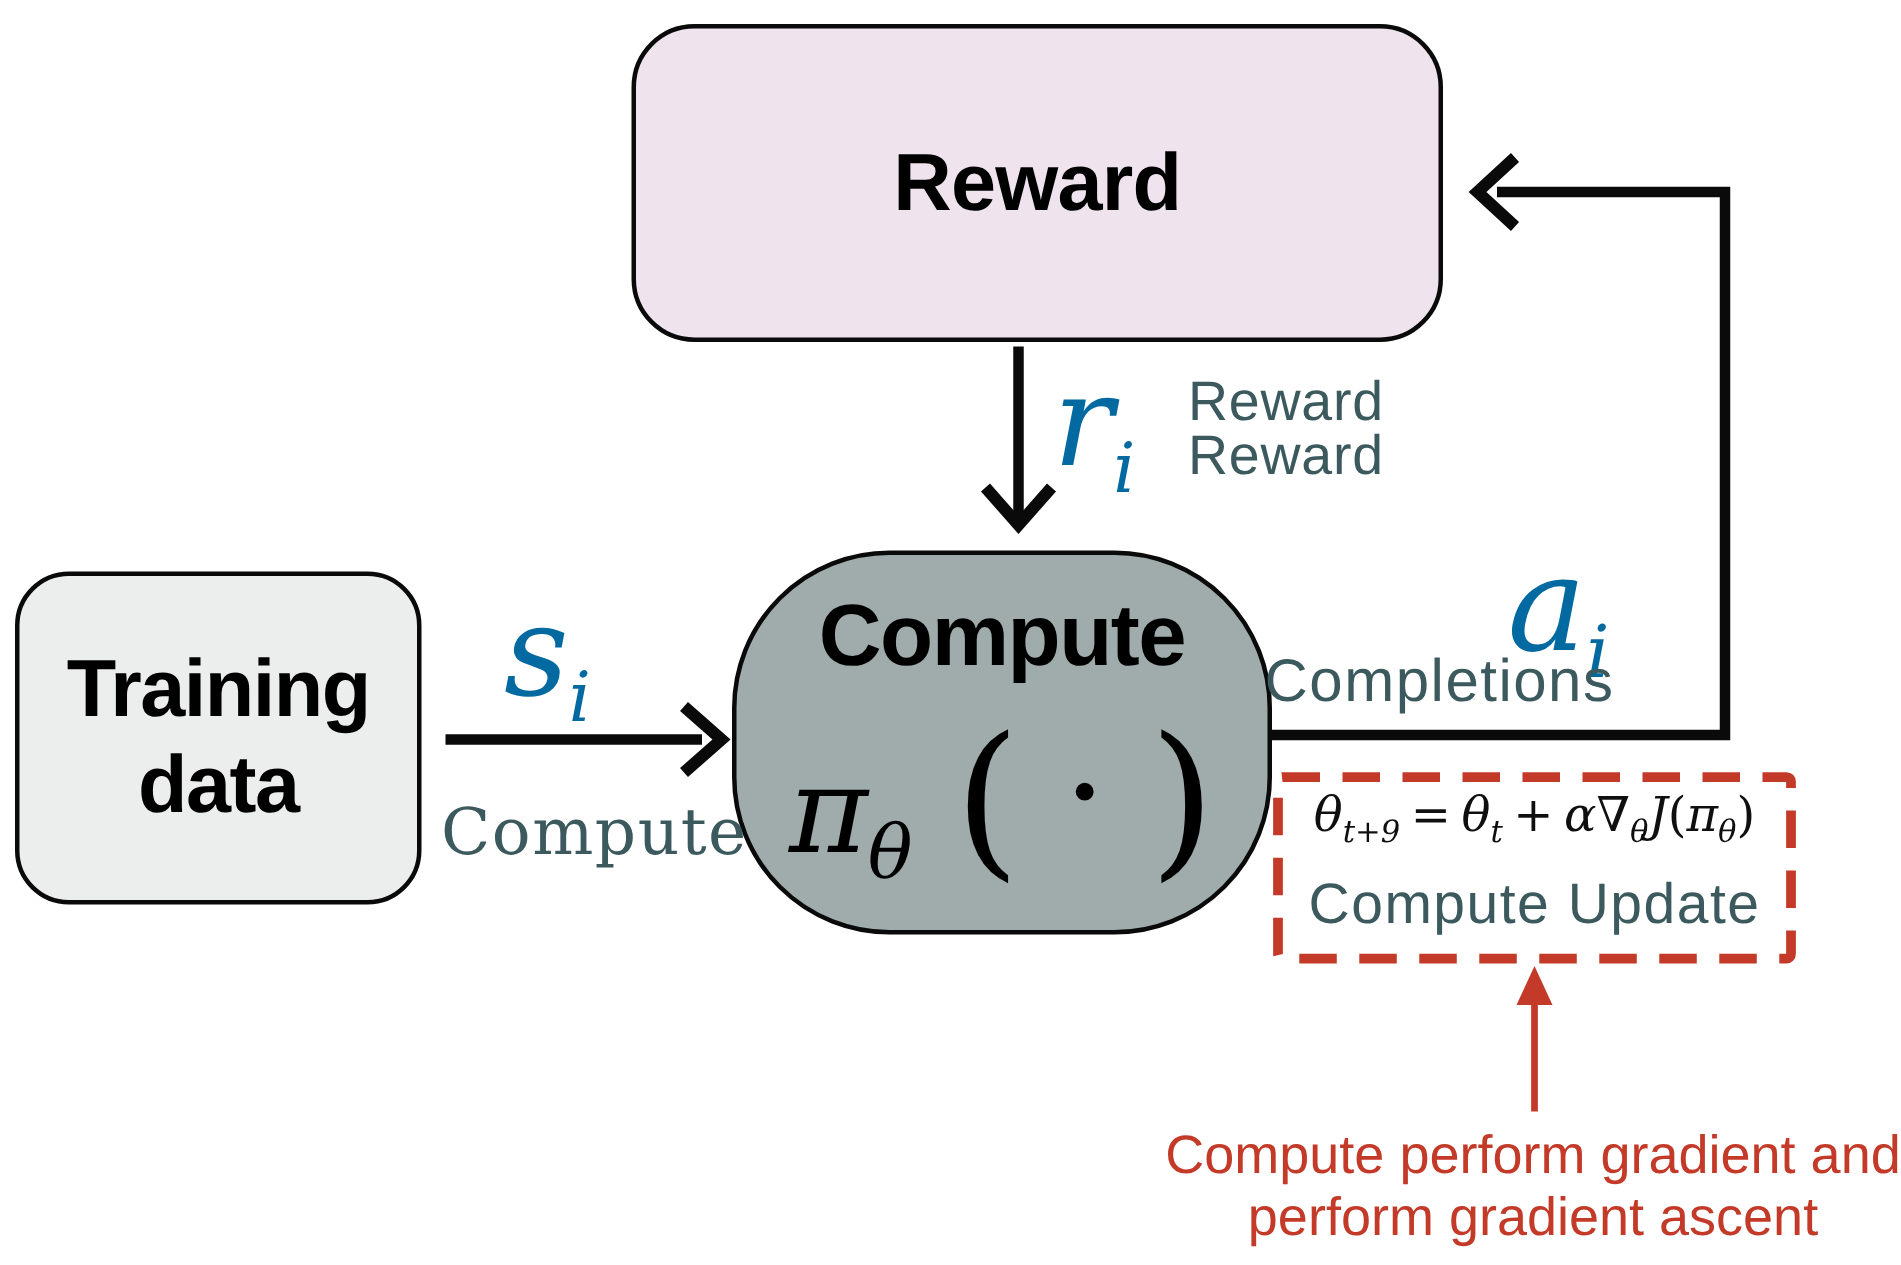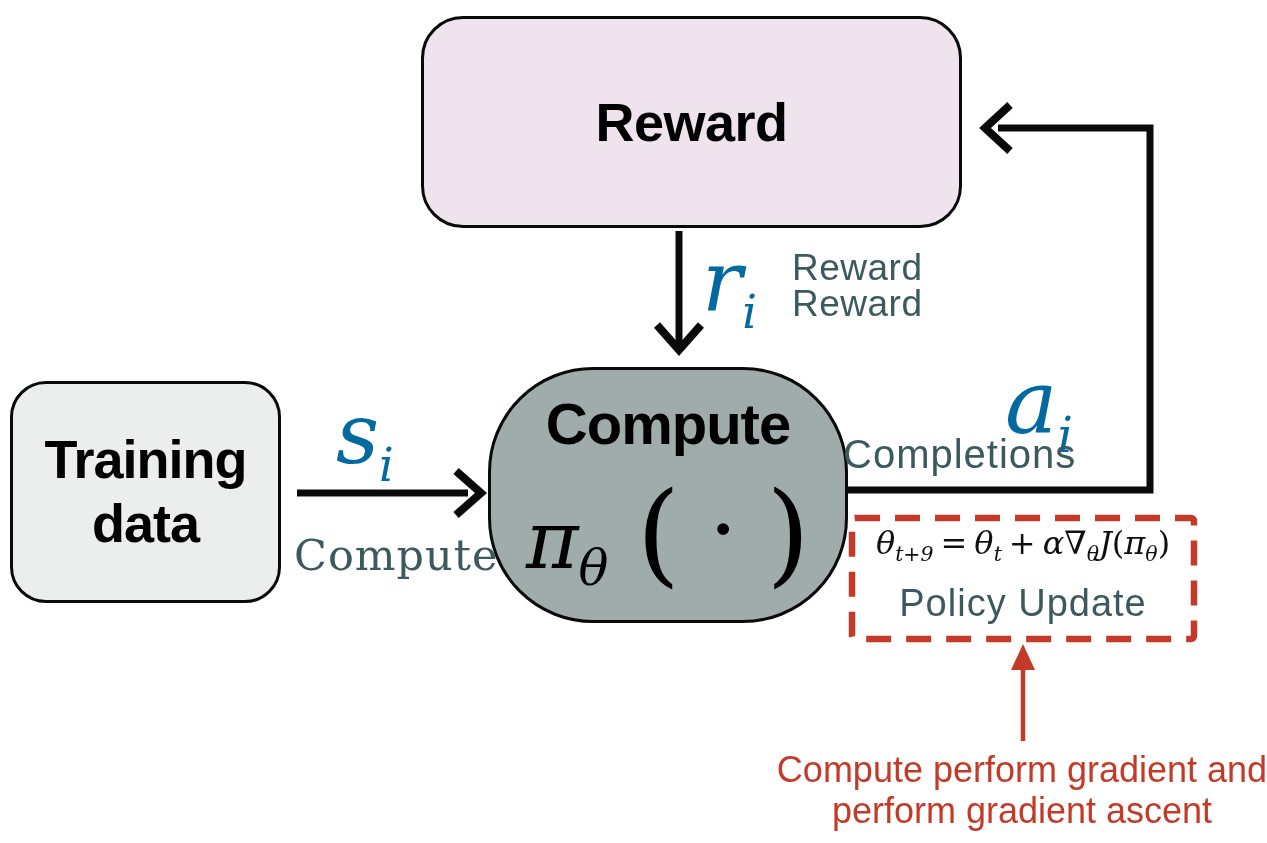--- a/index.html
+++ b/index.html
@@ -124,20 +124,20 @@
   <div class="math-var" id="r-label"><span>r</span><sub>i</sub></div>
   <div class="teal-sans" id="scalar-label">
     <span>Reward</span><br>
     <span>Reward</span>
   </div>
 
   <div class="math-var" id="a-label"><span>a</span><sub>i</sub></div>
   <div class="teal-sans" id="completions-label">Completions</div>
 
   <div id="formula"><span class="it">θ</span><sub class="it">t+9</sub><span class="op">=</span><span class="it">θ</span><sub class="it">t</sub><span class="op">+</span><span class="it">α</span><span class="up">∇</span><sub class="it">θ</sub><span class="it">J</span><span class="up">(</span><span class="it">π</span><sub class="it">θ</sub><span class="up">)</span></div>
-  <div class="teal-sans" id="policy-update-label">Policy Update</div>
+  <div class="teal-sans" id="policy-update-label">Compute Update</div>
 
   <div id="annotation">
     <span>Compute perform gradient and</span><br>
     <span>perform gradient ascent</span>
   </div>
 
 </div>
 
 </body></html>

